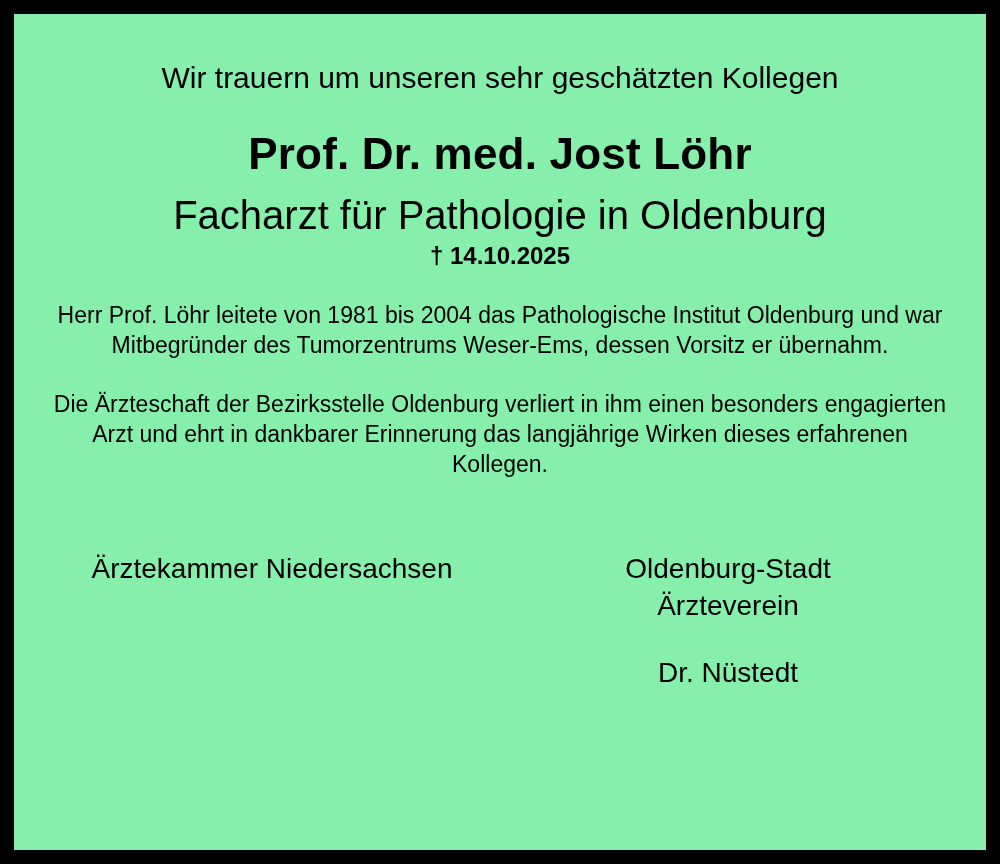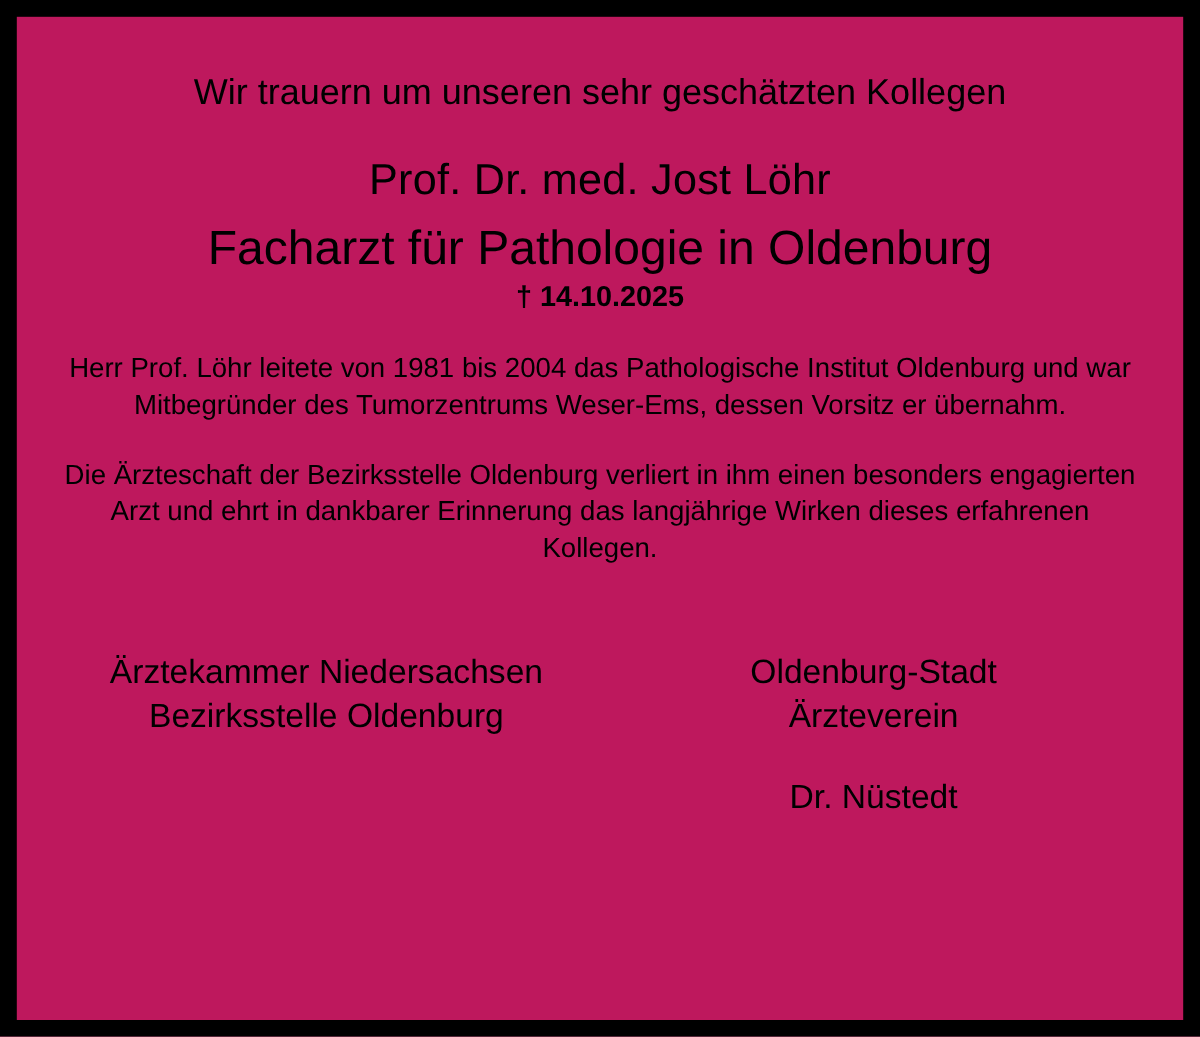--- a/index.html
+++ b/index.html
@@ -11,35 +11,35 @@
     width: 1000px;
     height: 864px;
     font-family: "Liberation Sans", sans-serif;
     color: #000000;
     overflow: hidden;
   }
   .obituary {
     box-sizing: border-box;
     width: 1000px;
     height: 864px;
-    background: #be185d;
+    background: #86efac;
     border: 14px solid #000000;
     padding: 46px 30px 20px 30px;
     text-align: center;
     display: block;
   }
   .intro-line {
     font-size: 30px;
     line-height: 1.2;
     font-weight: 400;
     margin: 0 0 34px 0;
   }
   .deceased-name {
-    font-size: 36px;
-    font-weight: 400;
+    font-size: 44px;
+    font-weight: 700;
     line-height: 1.1;
     margin: 8px 0 14px 0;
     letter-spacing: 0.2px;
   }
   .deceased-role {
     font-size: 40px;
     font-weight: 400;
     line-height: 1.15;
     margin: 0 0 4px 0;
   }
@@ -97,21 +97,20 @@
   <p class="death-date">† 14.10.2025</p>
 
   <p class="body-paragraph">Herr Prof. Löhr leitete von 1981 bis 2004 das Pathologische Institut Oldenburg und war Mitbegründer des Tumorzentrums Weser-Ems, dessen Vorsitz er übernahm.</p>
 
   <p class="body-paragraph second">Die Ärzteschaft der Bezirksstelle Oldenburg verliert in ihm einen besonders engagierten Arzt und ehrt in dankbarer Erinnerung das langjährige Wirken dieses erfahrenen Kollegen.</p>
 
   <div class="signatories">
 
     <div class="signatory">
       <p class="org-line">Ärztekammer Niedersachsen</p>
-      <p class="org-line">Bezirksstelle Oldenburg</p>
     </div>
 
     <div class="signatory">
       <p class="org-line">Oldenburg-Stadt</p>
       <p class="org-line">Ärzteverein</p>
       <p class="person">Dr. Nüstedt</p>
     </div>
 
   </div>
 </div>

